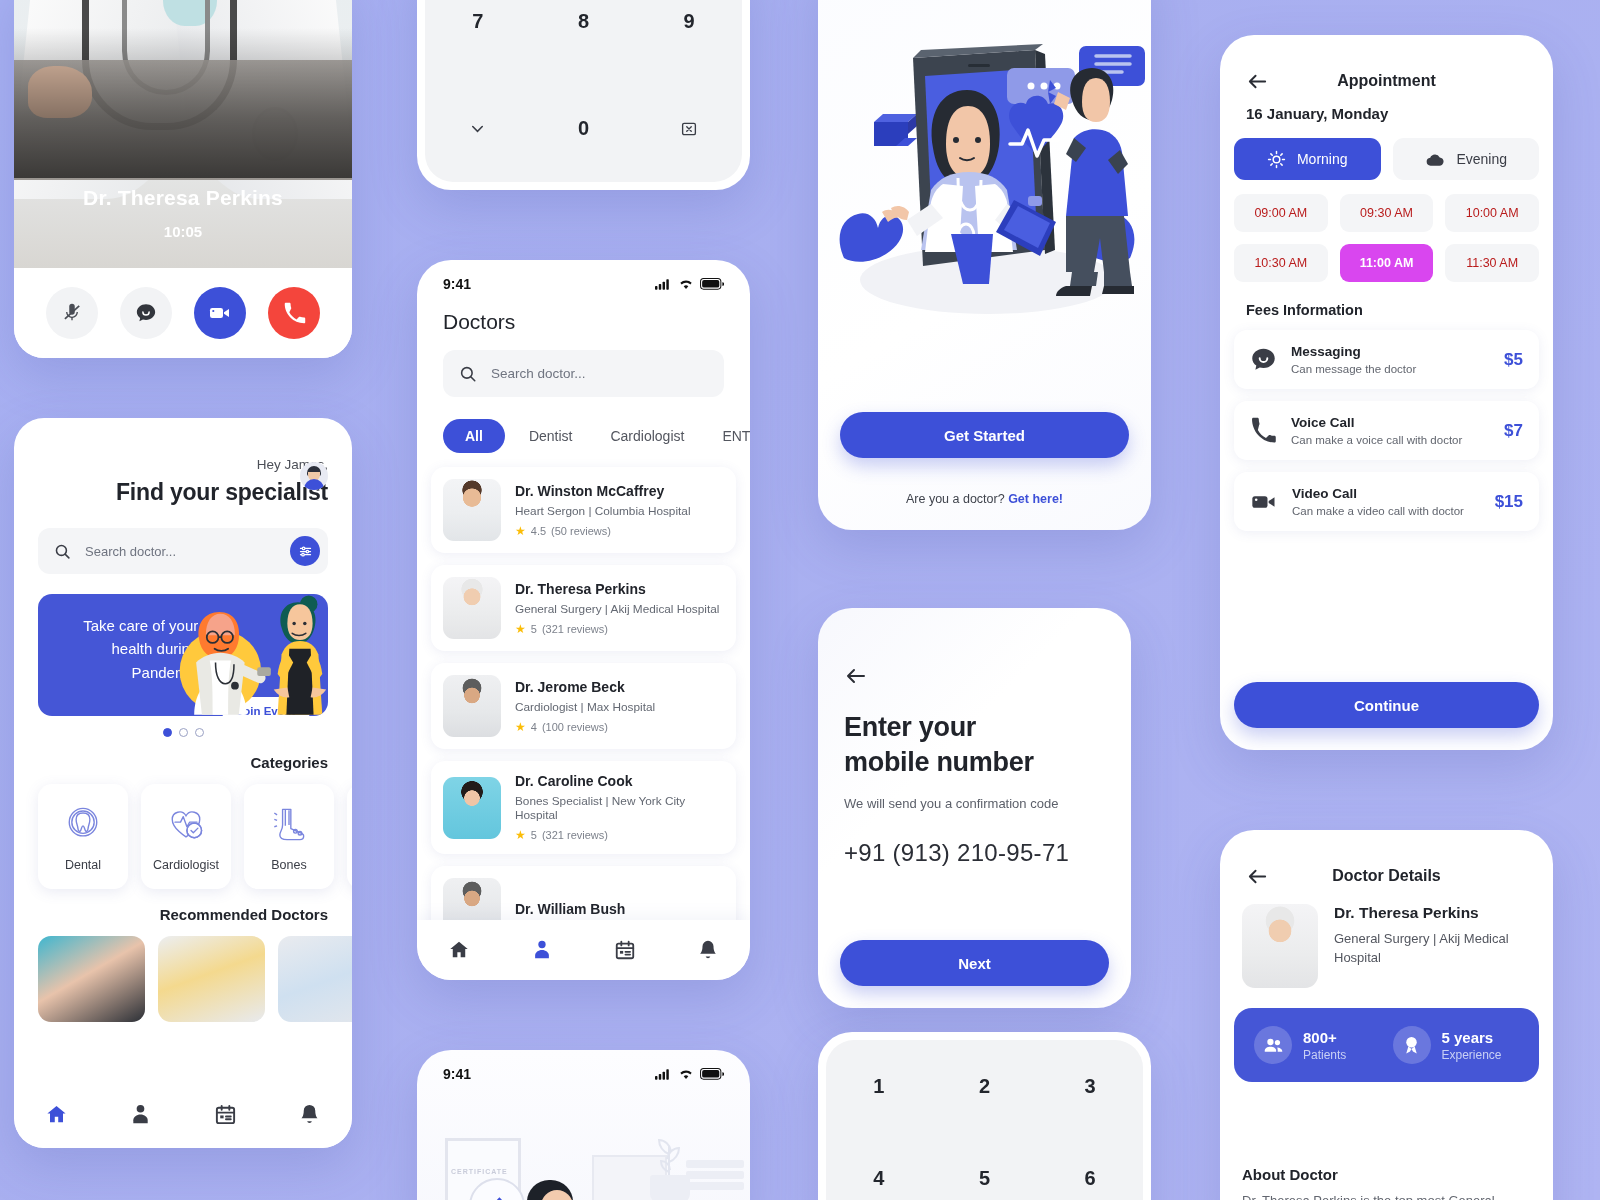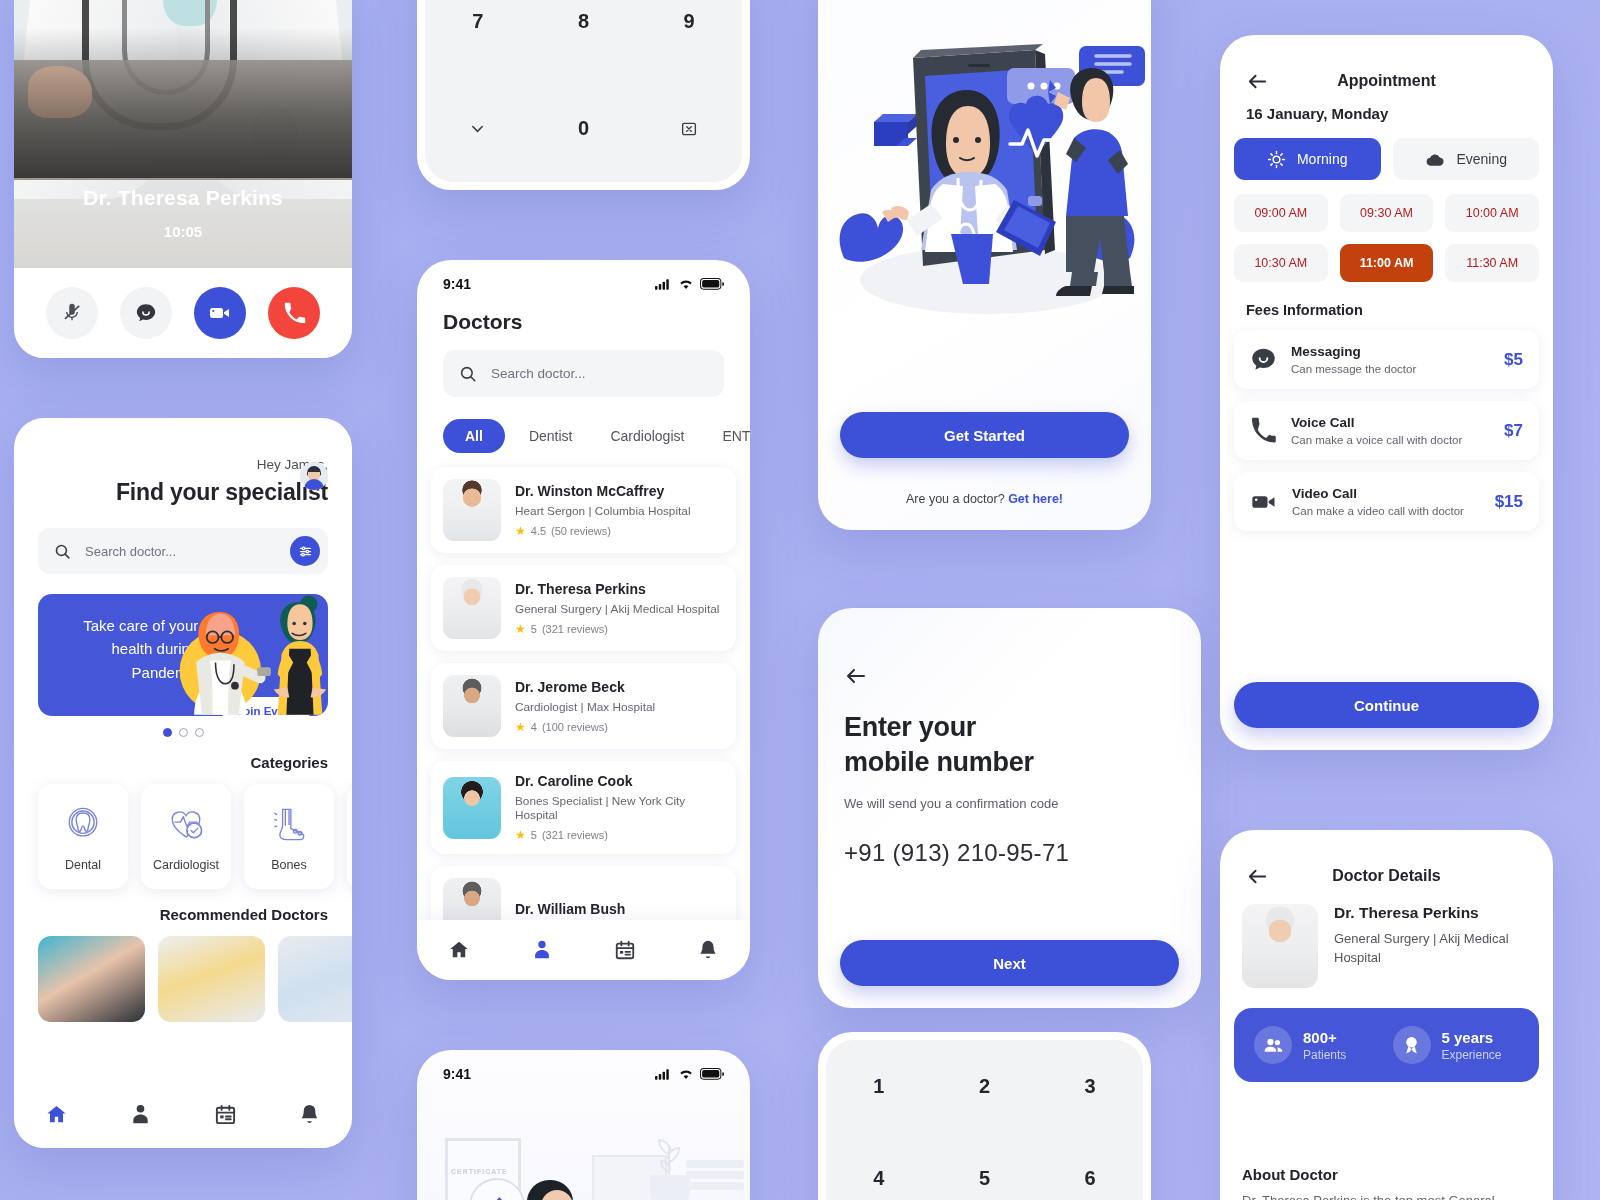--- a/index.html
+++ b/index.html
@@ -87,21 +87,21 @@
      background:#fff; padding:8px; }
   #keypadtop .inner { width:100%; height:100%; background:#f2f3f5; border-radius:0 0 28px 28px;
      display:grid; grid-template-columns:repeat(3,1fr); grid-template-rows:repeat(2,1fr); }
   .key { display:flex; align-items:center; justify-content:center; font-size:20px; font-weight:700; color:#23262d; }
 
   
   #doctors { left:417px; top:260px; width:333px; height:720px; border-radius:34px; }
   .status { display:flex; justify-content:space-between; align-items:center; padding:16px 26px 0 26px; }
   .status .t { font-size:14px; font-weight:700; color:#111; }
   .status .ic { display:flex; gap:6px; align-items:center; }
-  .ptitle { font-size:21px; font-weight:700; color:#21242b; padding:18px 26px 0 26px; }
+  .ptitle { font-size:21px; font-weight:400; color:#21242b; padding:18px 26px 0 26px; }
   .dsearch { margin:16px 26px 0 26px; height:47px; background:#f4f5f7; border-radius:12px;
      display:flex; align-items:center; padding-left:16px; }
   .dsearch .ph { font-size:13.5px; color:#6f7480; margin-left:14px; }
   .chips { margin:22px 0 0 26px; display:flex; gap:10px; align-items:center; }
   .chip { font-size:14px; color:#53565f; padding:9px 14px; white-space:nowrap; }
   .chip.on { background:#3d50d8; color:#fff; border-radius:20px; font-weight:600; padding:9px 22px; }
   .dlist { margin:14px 14px 0 14px; }
   .dcard { display:flex; gap:14px; align-items:center; background:#fff; border-radius:14px;
      box-shadow:0 2px 12px rgba(90,100,170,.11); padding:12px; margin-bottom:12px; }
   .dthumb { width:58px;height:62px;border-radius:11px; flex:0 0 auto; overflow:hidden; position:relative;}
@@ -140,21 +140,21 @@
      background:linear-gradient(150deg,#fbfcff 0%,#ffffff 55%,#f9fafe 100%); }
   .illus { position:absolute; left:0; right:0; top:60px; height:300px; }
   .primary { height:46px; background:#3d50d8; border-radius:26px; color:#fff; font-size:15px;
      font-weight:700; display:flex; align-items:center; justify-content:center;
      box-shadow:0 8px 18px rgba(61,80,216,.28); }
   .ob-foot { position:absolute; left:0; right:0; bottom:24px; text-align:center;
      font-size:12.5px; color:#3f434c; }
   .ob-foot a { color:#3d50d8; font-weight:700; text-decoration:none; }
 
   
-  #phone { left:818px; top:608px; width:383px; height:400px; border-radius:34px;
+  #phone { left:818px; top:608px; width:313px; height:400px; border-radius:34px;
      background:linear-gradient(135deg,#f7f8fd 0%,#ffffff 38%,#ffffff 100%); }
   .ph-h1 { font-size:27px; font-weight:700; color:#21242b; line-height:1.3; letter-spacing:-.3px;}
   .ph-sub { font-size:13px; color:#5b5f69; margin-top:16px; }
   .ph-num { font-size:24px; color:#2b2e36; margin-top:28px; letter-spacing:.3px;}
 
   
   #keypadbot { left:818px; top:1032px; width:333px; height:200px; border-radius:34px 34px 0 0;
      background:#fff; padding:8px; }
   #keypadbot .inner { width:100%; height:100%; background:#f2f3f5; border-radius:28px 28px 0 0;
      display:grid; grid-template-columns:repeat(3,1fr); grid-template-rows:repeat(2,1fr); }
@@ -164,21 +164,21 @@
   .bhead { display:flex; align-items:center; padding:28px 26px 0 26px; position:relative; height:64px;}
   .bhead .ttl { position:absolute; left:0; right:0; text-align:center; font-size:16px; font-weight:700; color:#21242b;}
   .datetxt { padding:6px 26px 0 26px; font-size:15px; font-weight:600; color:#21242b; }
   .segs { margin:16px 14px 0 14px; display:flex; gap:12px; }
   .seg { flex:1; height:42px; border-radius:11px; background:#f4f5f7; display:flex;
      align-items:center; justify-content:center; gap:11px; font-size:14px; color:#3a3d46; }
   .seg.on { background:#3d50d8; color:#fff; font-weight:500; }
   .slots { margin:14px 14px 0 14px; display:grid; grid-template-columns:repeat(3,1fr); gap:12px; }
   .slot { height:38px; background:#f4f5f7; border-radius:9px; display:flex; align-items:center;
      justify-content:center; font-size:12.5px; color:#b91c1c; }
-  .slot.on { background:#c2410c; color:#fff; font-weight:600; }
+  .slot.on { background:#d946ef; color:#fff; font-weight:600; }
   .feeh { margin:20px 0 0 26px; font-size:14.5px; font-weight:700; color:#21242b; }
   .fees { margin:12px 14px 0 14px; }
   .fee { display:flex; align-items:center; gap:14px; background:#fff; border-radius:13px;
      box-shadow:0 2px 12px rgba(90,100,170,.1); padding:14px 16px; margin-bottom:12px; }
   .fee .t { font-size:13.5px; font-weight:700; color:#21242b; }
   .fee .d { font-size:11.5px; color:#62666f; margin-top:4px; }
   .fee .p { margin-left:auto; font-size:17px; font-weight:700; color:#3d50d8; }
   .contwrap { position:absolute; left:14px; right:14px; bottom:22px; }
 
   

